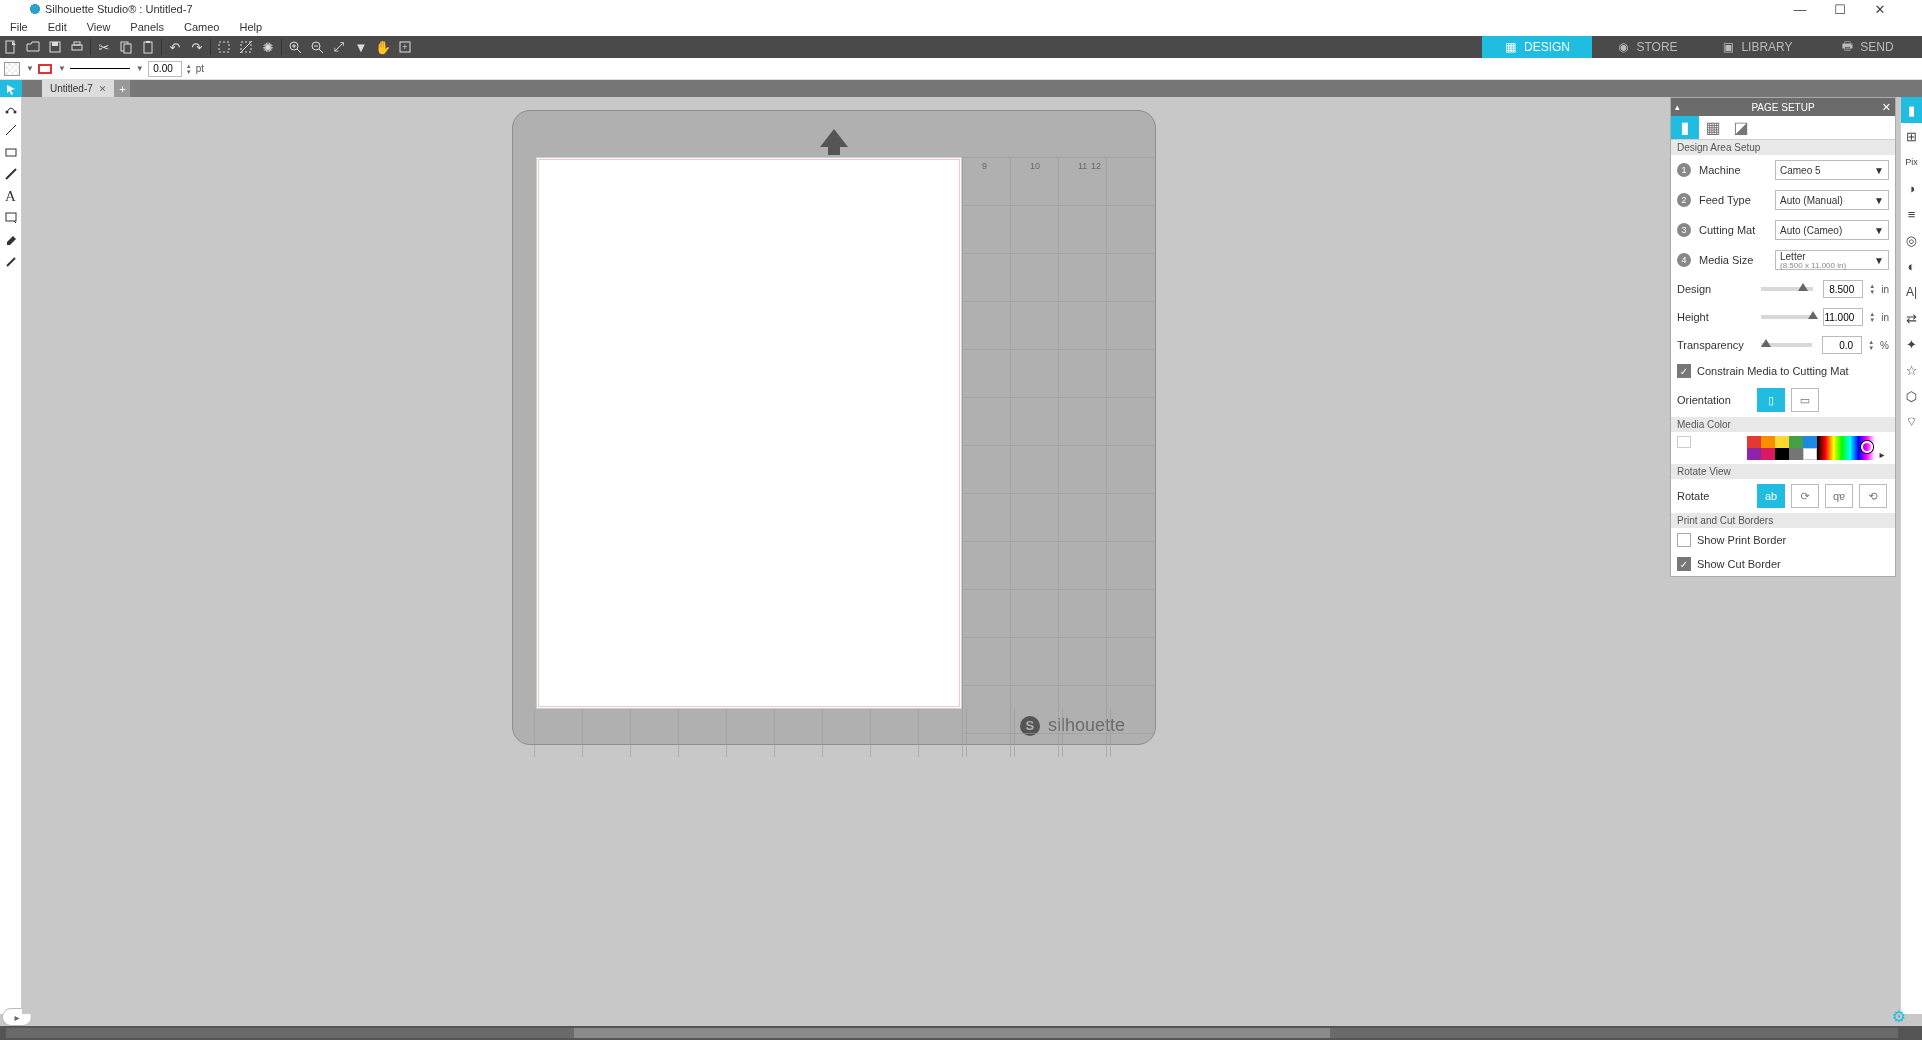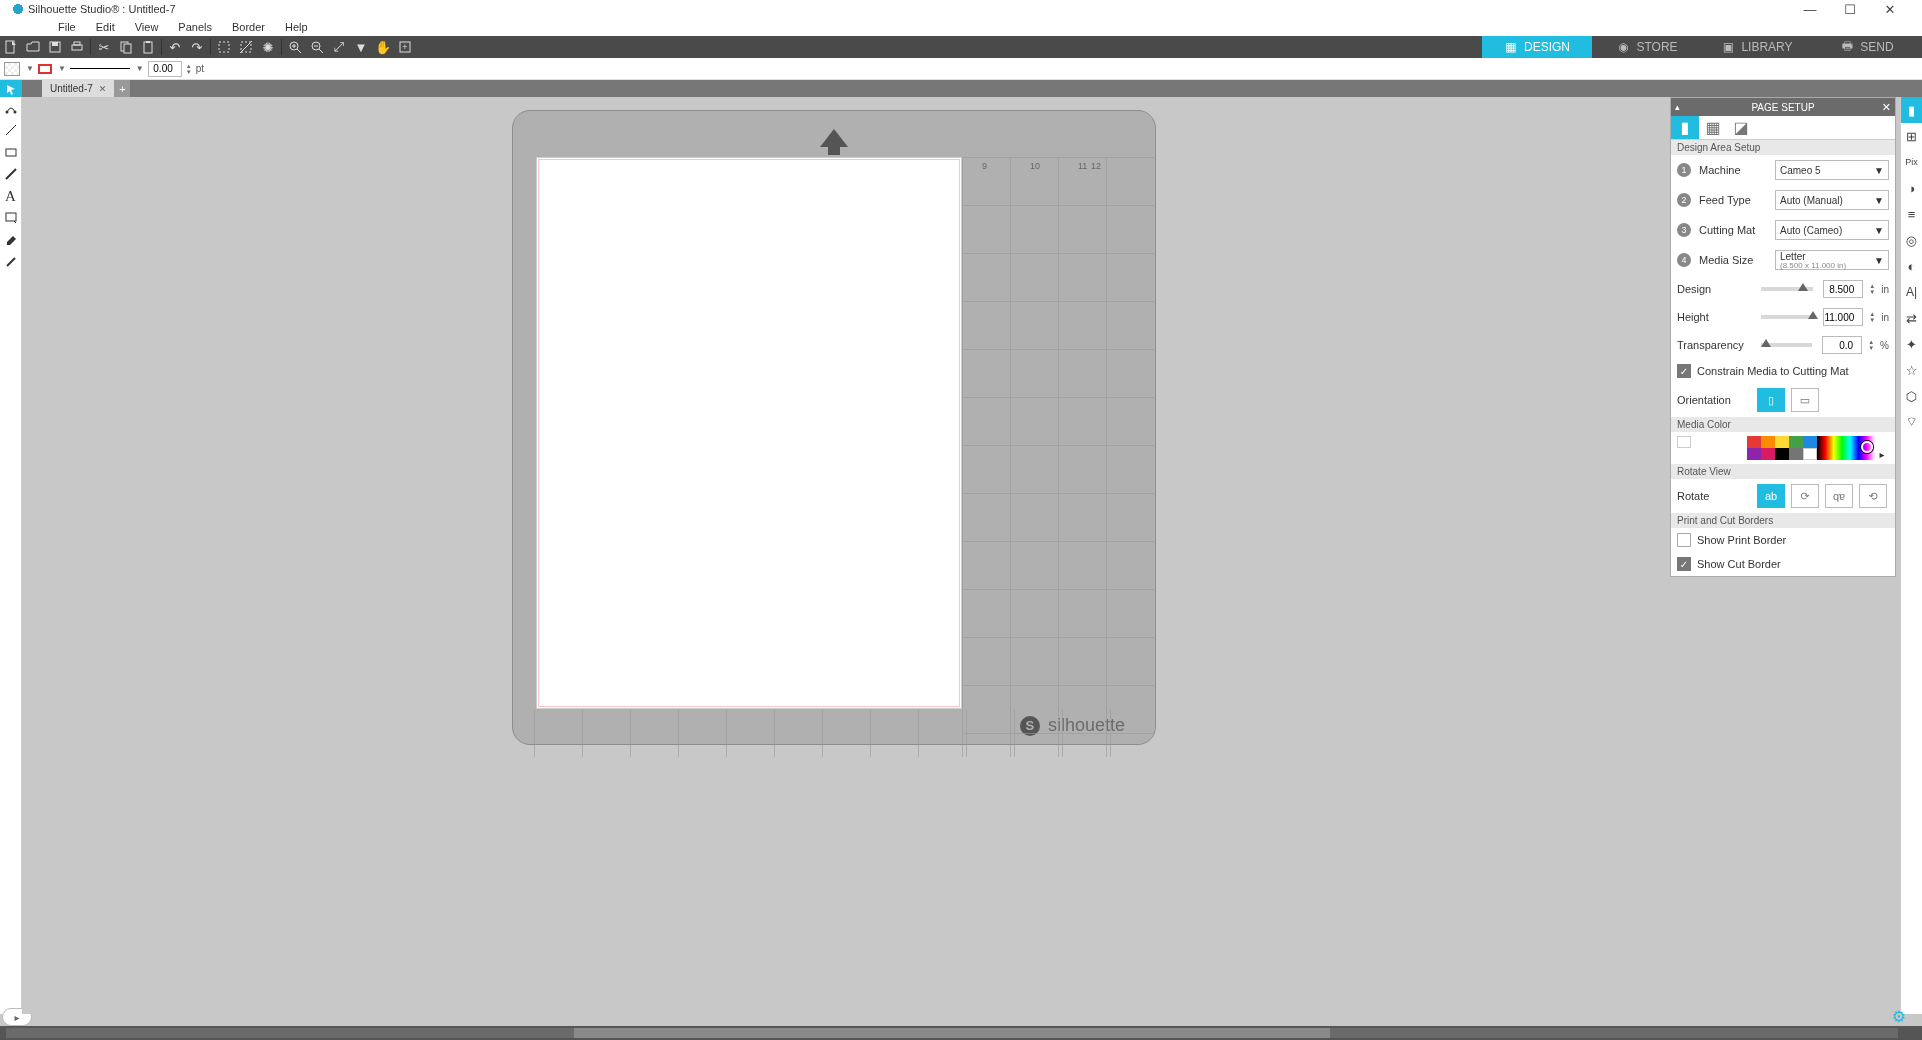--- a/index.html
+++ b/index.html
@@ -1,25 +1,25 @@
 <!DOCTYPE html>
 <html><head>
 <meta charset="utf-8">
 <style>
 * { margin: 0; padding: 0; box-sizing: border-box; font-family: "Segoe UI", Arial, sans-serif; }
 body { width: 1922px; height: 1040px; overflow: hidden; background: #fff; }
 
 
-.title-bar { height: 18px; background: #fff; display: flex; align-items: center; padding: 0 12px; font-size: 11px; color: #333; }
+.title-bar { height: 18px; background: #fff; display: flex; align-items: center; padding: 0 22px; font-size: 11px; color: #333; margin-left: 7px; }
 .title-bar .app-icon { width: 12px; height: 12px; background: radial-gradient(circle,#27a3cc 60%,transparent 60%); border-radius:50%; margin-right:4px; }
 .title-bar .spacer { flex: 1; }
 .title-bar .win-btn { width: 40px; text-align: center; font-size: 13px; color: #444; cursor: default; }
 
 
-.menu-bar { height: 18px; background: #fff; display: flex; align-items: center; font-size: 11px; margin-left: 48px; }
+.menu-bar { height: 18px; background: #fff; display: flex; align-items: center; font-size: 11px; }
 .menu-bar .menu-item { padding: 0 10px; color: #333; }
 
 
 .main-toolbar { height: 22px; background: #4a4a4a; display: flex; align-items: stretch; }
 .main-toolbar .tb-btn { width: 22px; display:flex; align-items:center; justify-content:center; color:#ddd; font-size:13px; }
 .main-toolbar .tb-sep { width:1px; background:#333; margin:3px 2px; }
 .main-toolbar .spacer { flex:1; }
 .mode-tab { width:110px; display:flex; align-items:center; justify-content:center; gap:6px; font-size:12px; color:#bbb; background:#4a4a4a; }
 .mode-tab.active { background:#20bde0; color:#fff; }
 .mode-tab .mode-icon { width:14px; height:14px; display:inline-flex; align-items:center; justify-content:center; }
@@ -110,21 +110,21 @@
   <span class="win-btn">—</span>
   <span class="win-btn">☐</span>
   <span class="win-btn">✕</span>
 </div>
 
 <div class="menu-bar">
   <span class="menu-item">File</span>
   <span class="menu-item">Edit</span>
   <span class="menu-item">View</span>
   <span class="menu-item">Panels</span>
-  <span class="menu-item">Border</span>
+  <span class="menu-item">Cameo</span>
   <span class="menu-item">Help</span>
 </div>
 
 <div class="main-toolbar">
   <div class="tb-btn">
       <svg width="14" height="14">
         <rect x="2" y="1" width="8" height="12" fill="none" stroke="#ddd"></rect>
         <path d="M8 1 L12 5 L8 5 Z" fill="#ddd"></path>
       </svg>
     </div>

